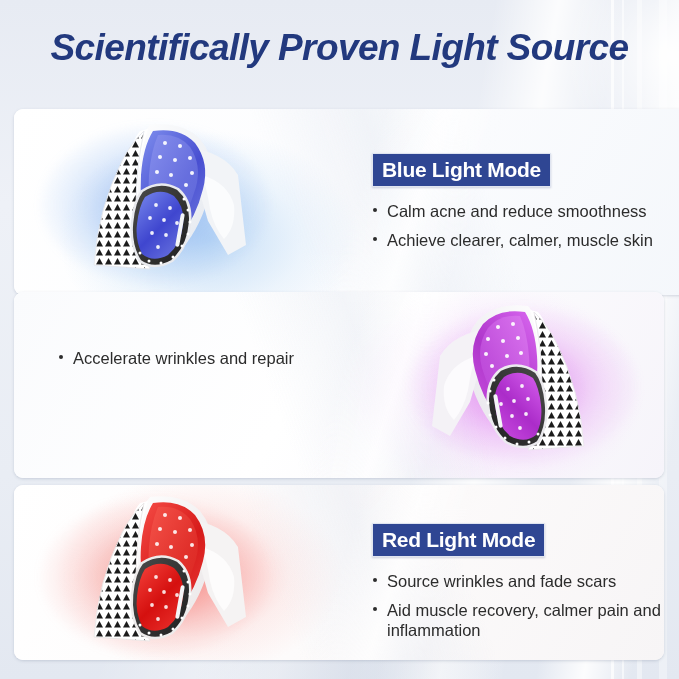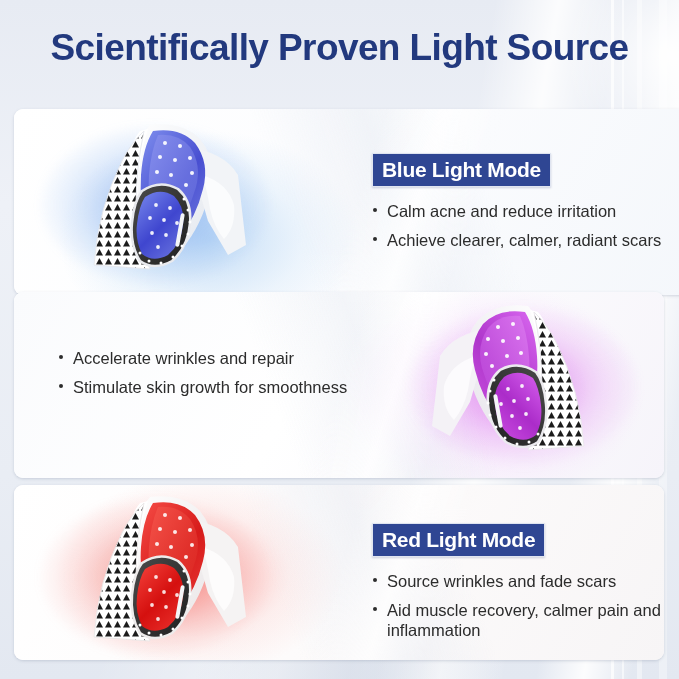--- a/index.html
+++ b/index.html
@@ -29,20 +29,21 @@
   #bg .diag2{position:absolute;left:0;bottom:-10px;width:100%;height:90px;
     background:linear-gradient(100deg, rgba(190,200,218,0) 30%, rgba(190,200,218,.35) 52%, rgba(190,200,218,0) 74%);}
 
   
   #title{
     position:absolute;left:0;right:0;top:26px;text-align:center;
     font-size:37px;line-height:44px;font-weight:700;
     letter-spacing:-.6px;color:#22397e;
     font-family:"Liberation Sans",sans-serif;
     white-space:nowrap;
+    font-style:italic;
   }
 
   
   .card{
     position:absolute;left:14px;width:650px;
     border-radius:9px;overflow:hidden;
     box-shadow:0 1px 3px rgba(120,132,155,.30);
     background:#fdfdfe;
   }
   #card1{top:109px;height:186px;padding-left:36px;}
@@ -198,22 +199,22 @@
           <circle cx="108" cy="140" r="1.5"></circle>
       </g>
 
       <rect x="146" y="100" width="4" height="34" rx="2" fill="#f4f5f7" transform="rotate(10 148 117)"></rect>
     </svg>
   </div>
 
   <div class="textblock" id="t1">
     <span class="badge">Blue Light Mode</span>
     <ul class="bullets">
-      <li><span class="dot"></span><span>Calm acne and reduce irritation</span></li>
-      <li><span class="dot"></span><span>Achieve clearer, calmer, radiant scars</span></li>
+      <li><span class="dot"></span><span>Calm acne and reduce smoothness</span></li>
+      <li><span class="dot"></span><span>Achieve clearer, calmer, muscle skin</span></li>
     </ul>
   </div>
 </div>
 
 <div class="card" id="card2">
   <div class="cardbg"></div>
   <div class="rays"></div>
 
   <div class="device flip" id="d2">
     <div class="glow"></div>
@@ -287,21 +288,20 @@
           <circle cx="117" cy="148" r="1.5"></circle>
           <circle cx="108" cy="140" r="1.5"></circle>
       </g>
       <rect x="146" y="100" width="4" height="34" rx="2" fill="#f4f5f7" transform="rotate(10 148 117)"></rect>
     </svg>
   </div>
 
   <div class="textblock" id="t2">
     <ul class="bullets">
       <li><span class="dot"></span><span>Accelerate wrinkles and repair</span></li>
-      <li><span class="dot"></span><span>Stimulate skin growth for smoothness</span></li>
     </ul>
   </div>
 </div>
 
 <div class="card" id="card3">
   <div class="cardbg"></div>
   <div class="rays"></div>
 
   <div class="device" id="d3">
     <div class="glow"></div>

